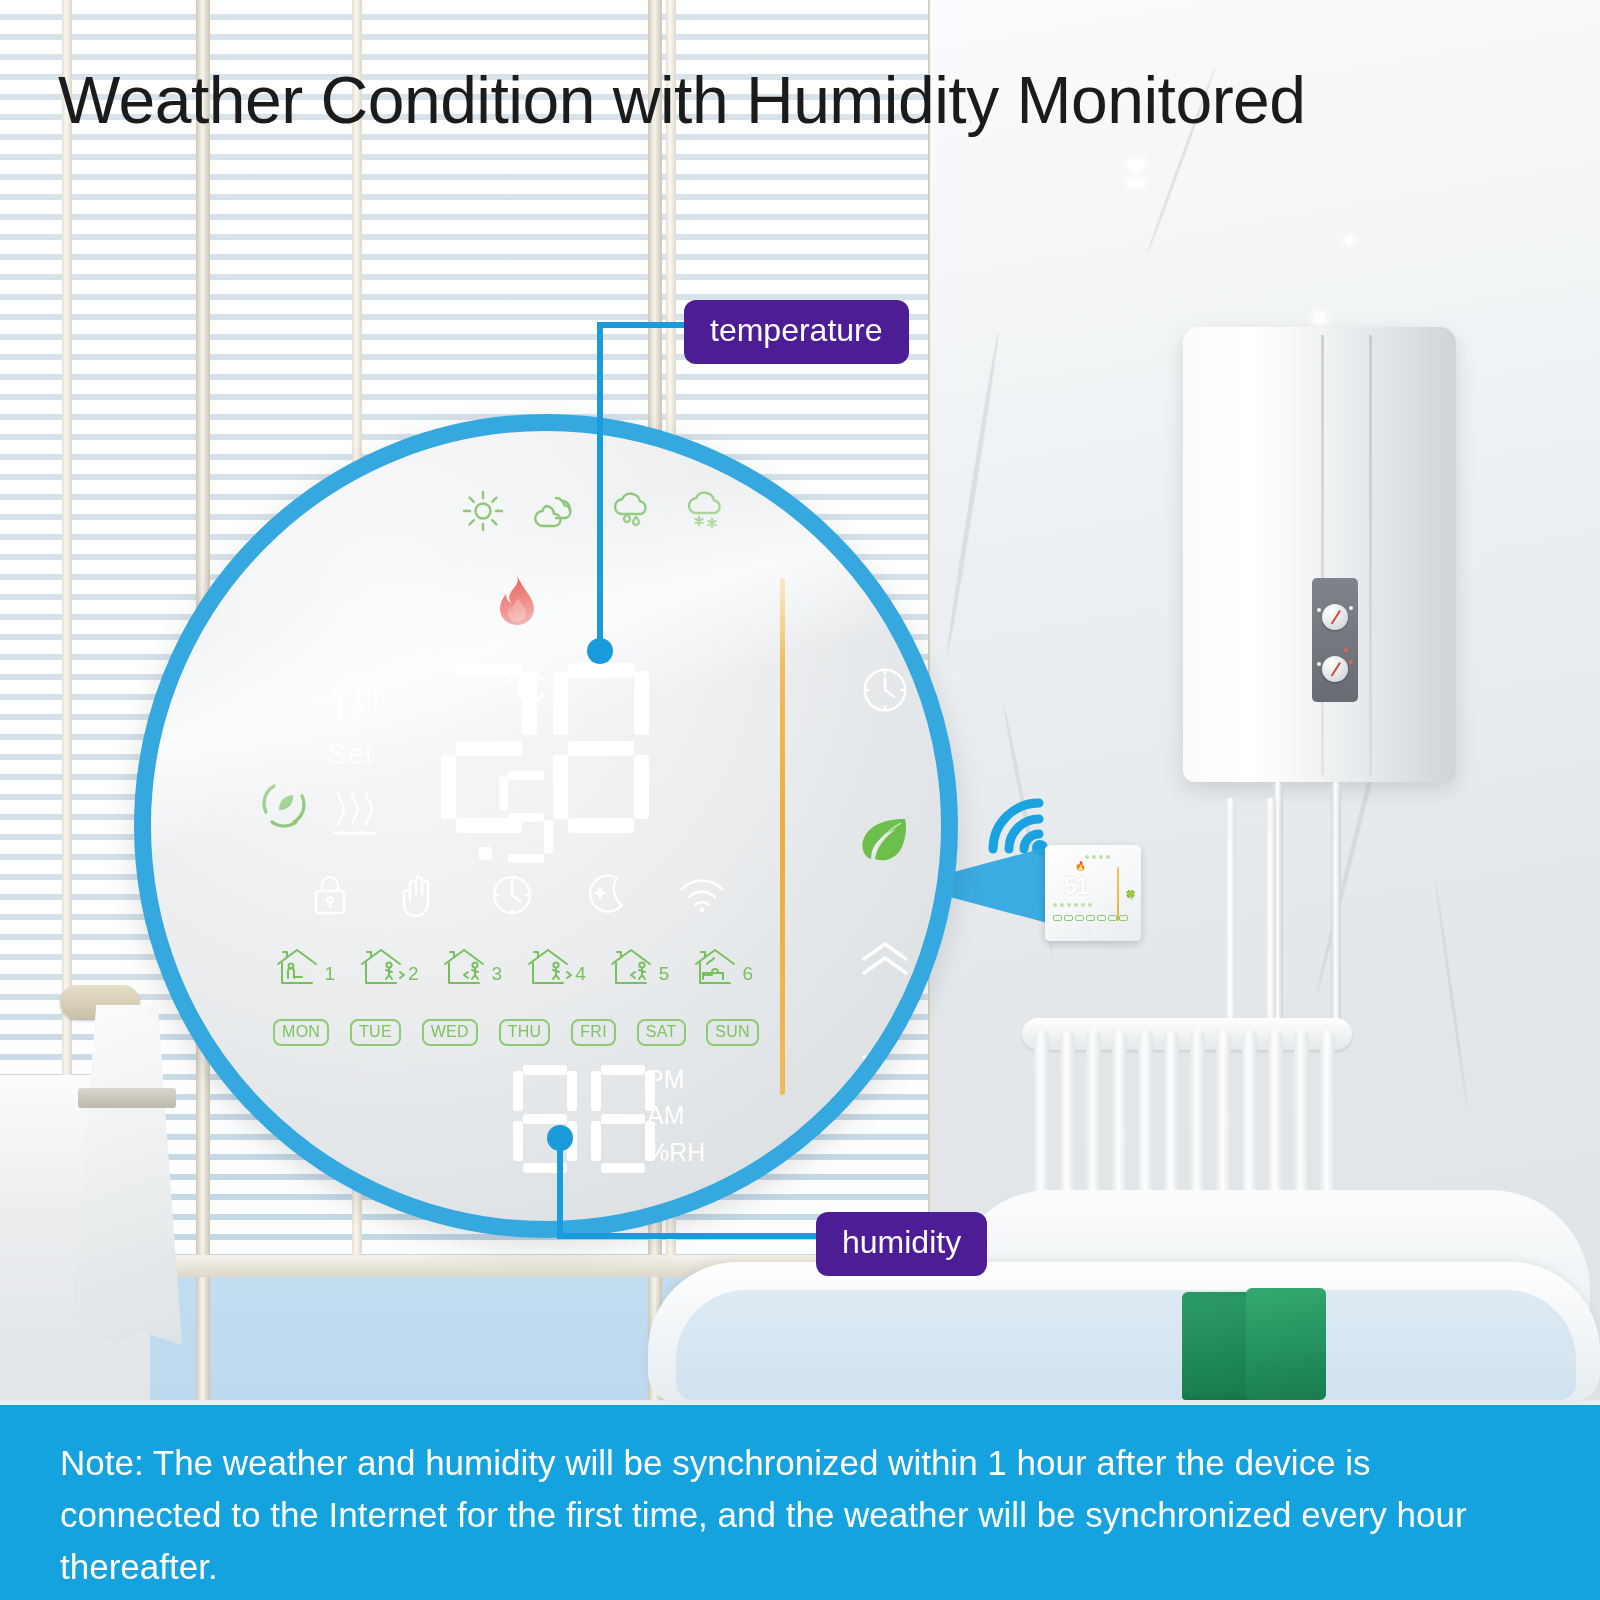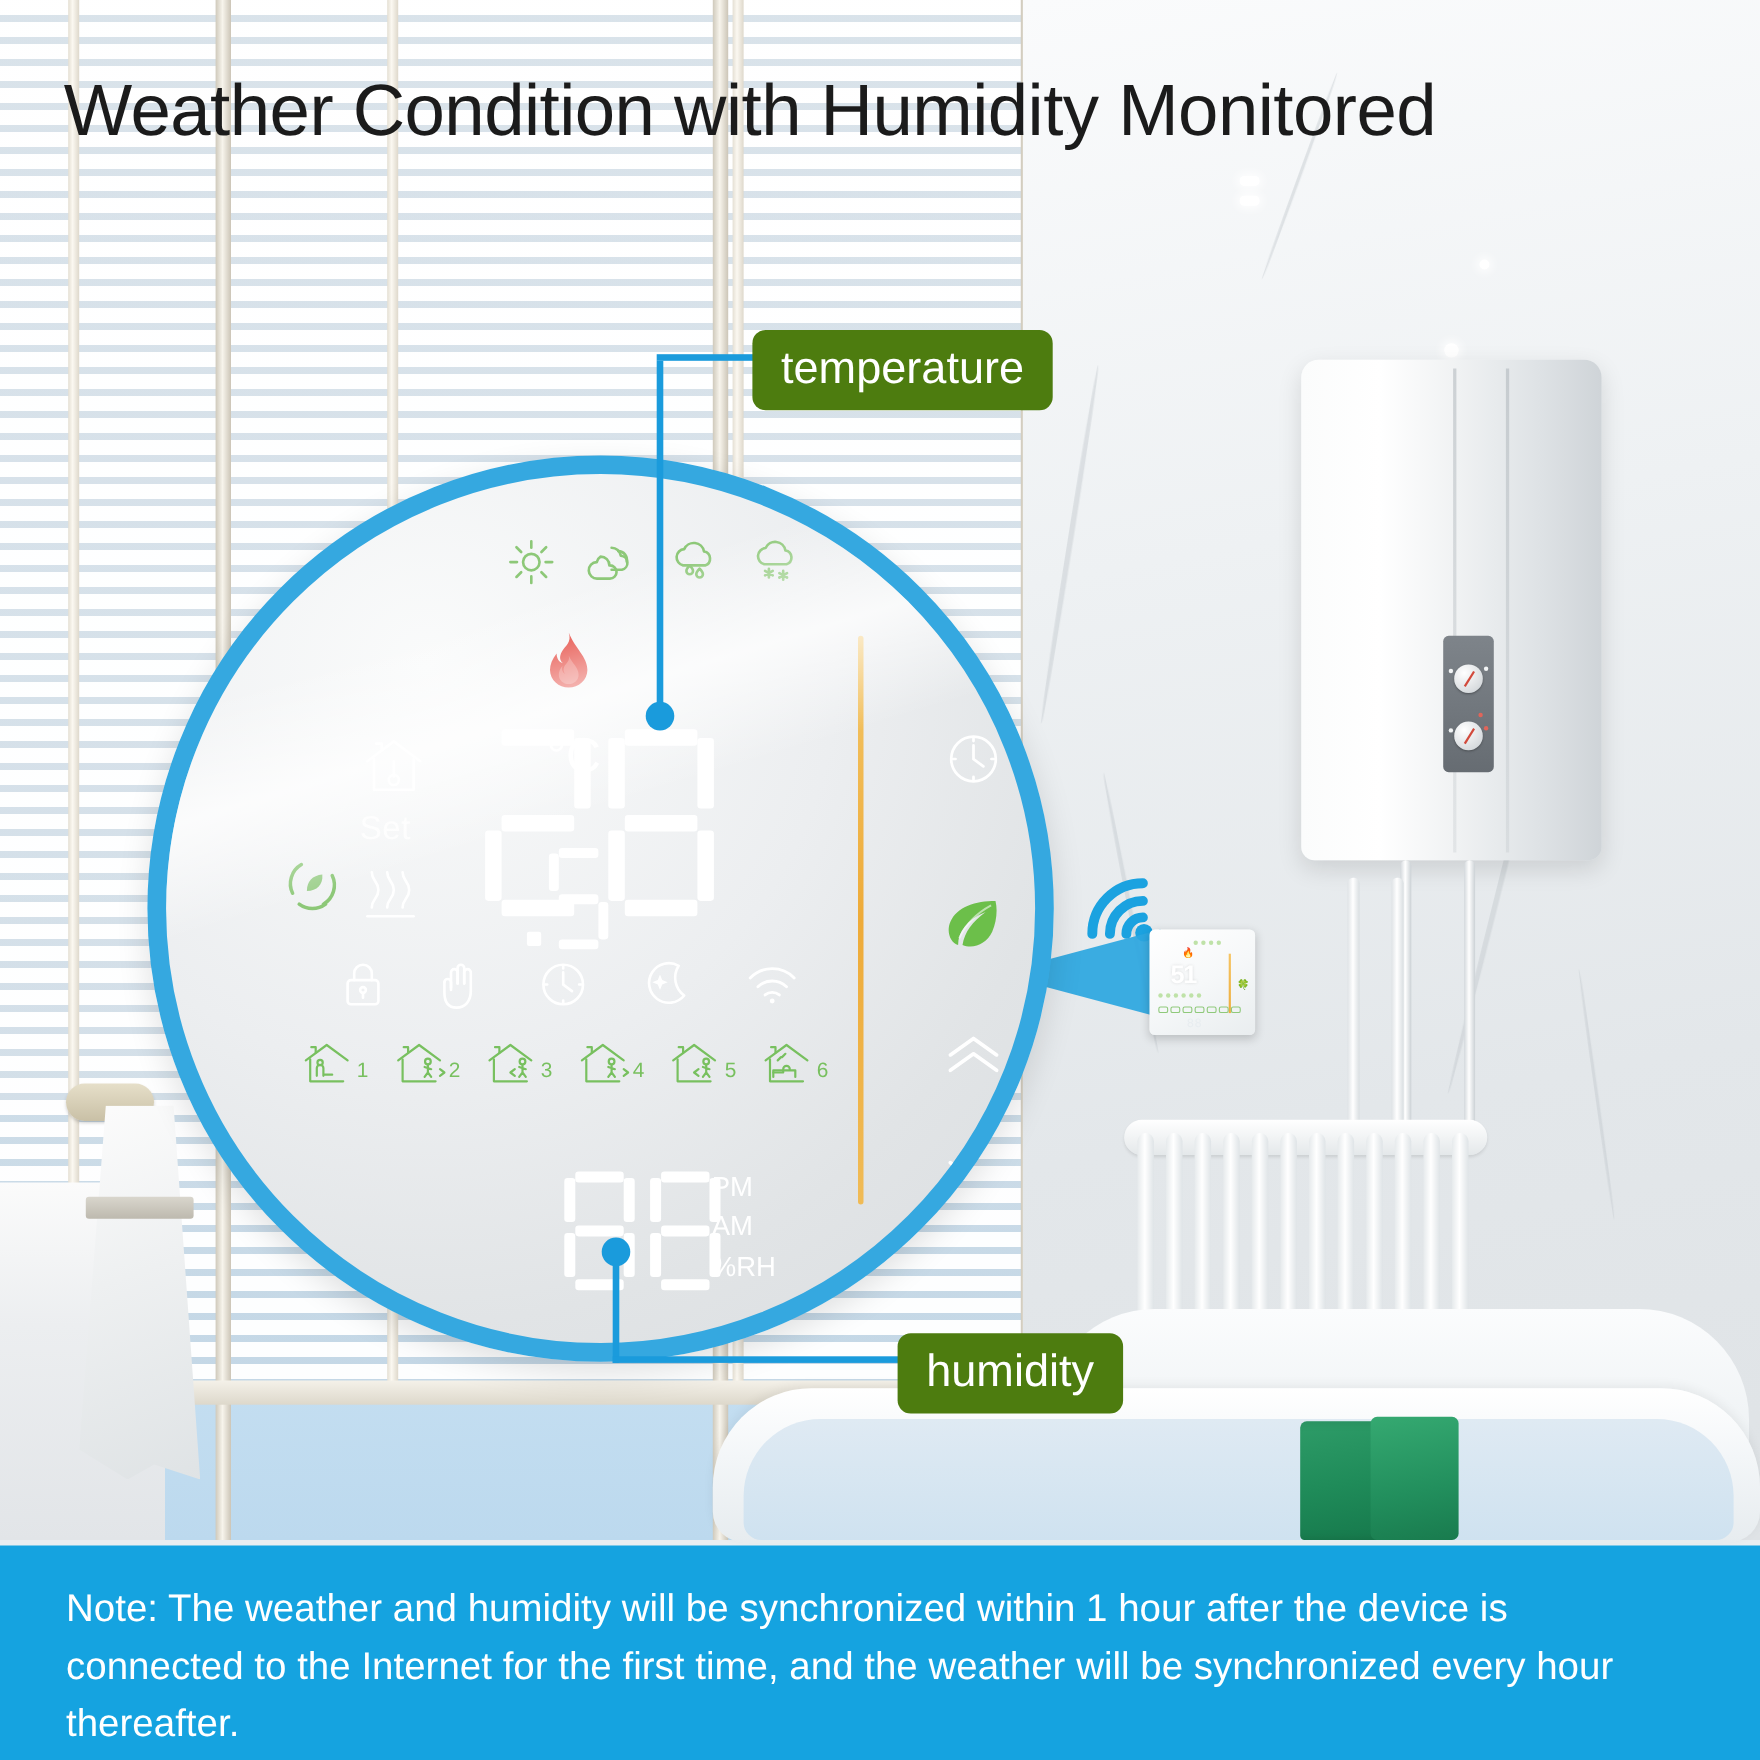--- a/index.html
+++ b/index.html
@@ -287,22 +287,22 @@
   .seg-digit.hum .seg.t{ top:0; } .seg-digit.hum .seg.m{ top:49px; } .seg-digit.hum .seg.b{ top:98px; }
   .seg-digit.hum .seg.tl{ left:0; top:6px; } .seg-digit.hum .seg.tr{ left:54px; top:6px; }
   .seg-digit.hum .seg.bl{ left:0; top:56px; } .seg-digit.hum .seg.br{ left:54px; top:56px; }
   .hum-labels{
     position:absolute; left:496px; top:630px; color:#ffffff;
     font-size:25px; line-height:1.45; font-weight:300;
   }
 
   
   .badge{
-    position:absolute; background:#4d7c0f; color:#ffffff;
-    border-radius:12px; font-size:41px; padding:14px 26px 18px;
+    position:absolute; background:#4c1d95; color:#ffffff;
+    border-radius:12px; font-size:32px; padding:14px 26px 18px;
     line-height:1; white-space:nowrap; font-weight:400;
   }
   .cline{ position:absolute; background:#1a9bdc; }
 
   .dot-anchor{
     position:absolute; width:26px; height:26px; border-radius:50%;
     background:#1a9bdc;
   }
 
   
@@ -673,20 +673,29 @@
             <path d="M7 17v20h30"></path>
             <path d="M8 6h4v5"></path>
           <path d="M10 33v-6h20v6"></path>
             <path d="M10 29h9v-3a3 3 0 0 1 6 0"></path>
           <path d="M14 18l3-3M18 15l3-3"></path>
         </svg>
         <span class="sched-num">6</span>
       </div>
     </div>
 
+    <div class="day-row">
+      <span class="day-pill">MON</span>
+      <span class="day-pill">TUE</span>
+      <span class="day-pill">WED</span>
+      <span class="day-pill">THU</span>
+      <span class="day-pill">FRI</span>
+      <span class="day-pill">SAT</span>
+      <span class="day-pill">SUN</span>
+    </div>
 
     <div class="hum-block">
       <div class="seg-digit hum">
         <div class="seg h t"></div>
         <div class="seg v tl"></div>
           <div class="seg v tr"></div>
         <div class="seg h m"></div>
         <div class="seg v bl"></div>
           <div class="seg v br"></div>
         <div class="seg h b"></div>

